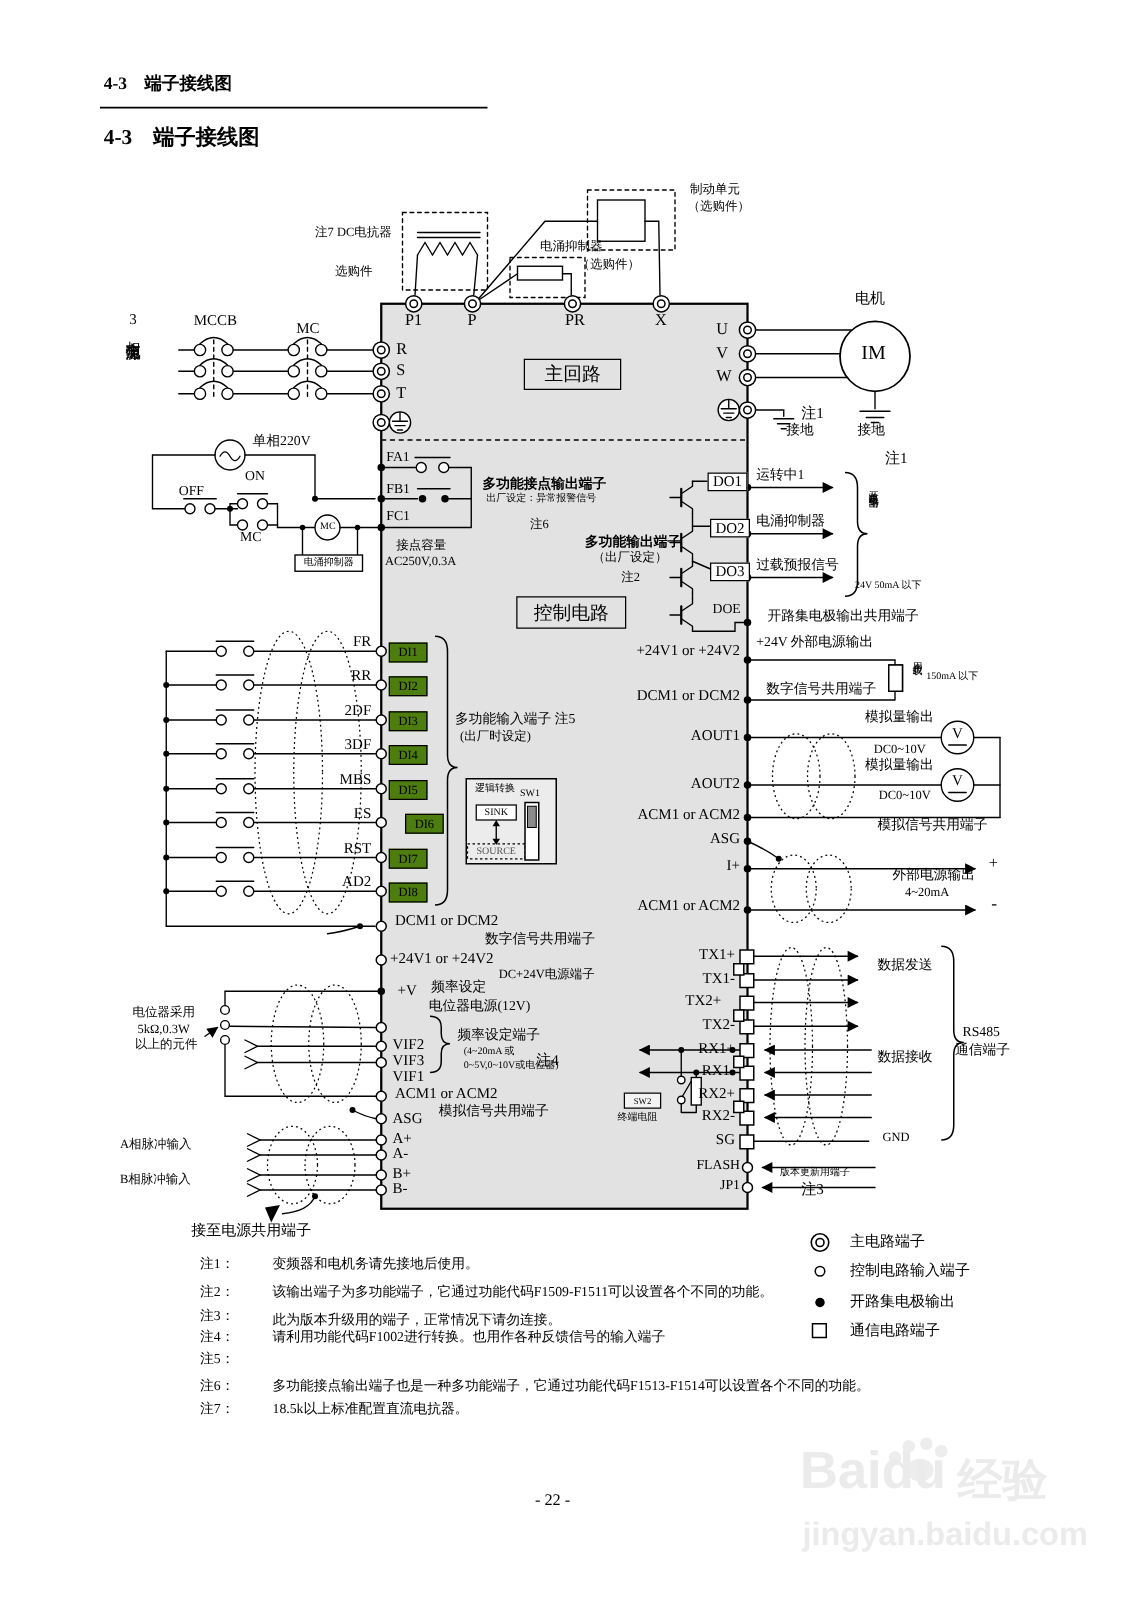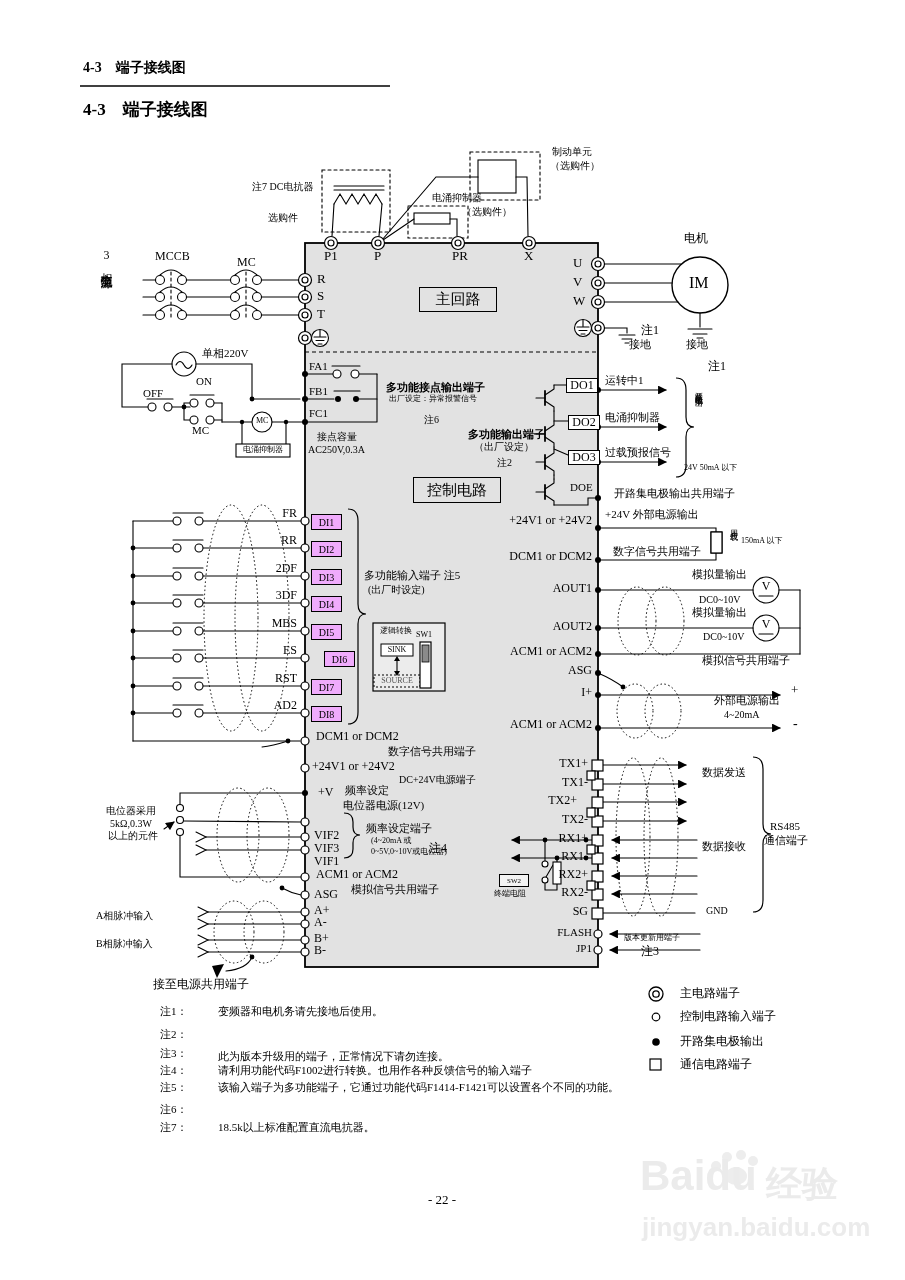--- a/index.html
+++ b/index.html
@@ -11,21 +11,21 @@
   .f7{font-size:7px}.f8{font-size:8px}.f9{font-size:12px}.f10{font-size:10px}
   .f11{font-size:11px}.f12{font-size:12px}.f13{font-size:13px}.f14{font-size:14px}
   .f15{font-size:15px}.f16{font-size:16px}.f17{font-size:17px}
   .b{font-weight:bold}
   .vert{writing-mode:vertical-rl;text-orientation:upright;letter-spacing:1px}
   .cbox{position:absolute;display:flex;align-items:center;justify-content:center;
         border:1.6px solid #000;background:transparent}
   .tbox{position:absolute;display:flex;align-items:center;justify-content:center;
         border:1.2px solid #000;background:#fff}
   .gbox{position:absolute;display:flex;align-items:center;justify-content:center;
-        border:1.2px solid #000;background:#f0abfc}
+        border:1.2px solid #000;background:#4d7c0f}
   .gray{color:#555}
   .wm{position:absolute;color:#ebebeb;font-family:"Liberation Sans","DejaVu Sans",sans-serif;
       font-weight:bold;white-space:nowrap}
 </style>
 </head>
 <body>
 
 <div id="page">
 
 <svg id="art" width="905" height="1280" viewBox="0 0 905 1280">
@@ -579,27 +579,28 @@
 <div class="lbl f9" style="left:641px;top:945px">注3</div>
 
 <div class="lbl f12" style="left:680px;top:987px">主电路端子</div>
 <div class="lbl f12" style="left:680px;top:1010px">控制电路输入端子</div>
 <div class="lbl f12" style="left:680px;top:1035px">开路集电极输出</div>
 <div class="lbl f12" style="left:680px;top:1058px">通信电路端子</div>
 
 <div class="lbl f11" style="left:160px;top:1005px">注1：</div>
 <div class="lbl f11" style="left:218px;top:1005px">变频器和电机务请先接地后使用。</div>
 <div class="lbl f11" style="left:160px;top:1028px">注2：</div>
+<div class="lbl f11" style="left:218px;top:1028px">该输出端子为多功能端子，它通过功能代码F1509-F1511可以设置各个不同的功能。</div>
 <div class="lbl f11" style="left:160px;top:1047px">注3：</div>
 <div class="lbl f11" style="left:218px;top:1050px">此为版本升级用的端子，正常情况下请勿连接。</div>
 <div class="lbl f11" style="left:160px;top:1064px">注4：</div>
 <div class="lbl f11" style="left:218px;top:1064px">请利用功能代码F1002进行转换。也用作各种反馈信号的输入端子</div>
 <div class="lbl f11" style="left:160px;top:1081px">注5：</div>
-<div class="lbl f11" style="left:218px;top:1081px">该输入端子为多功能端子，它通过功能代码F1414-F1421可以设置各个不同的功能。</div>
 <div class="lbl f11" style="left:160px;top:1103px">注6：</div>
+<div class="lbl f11" style="left:218px;top:1103px">多功能接点输出端子也是一种多功能端子，它通过功能代码F1513-F1514可以设置各个不同的功能。</div>
 <div class="lbl f11" style="left:160px;top:1121px">注7：</div>
 <div class="lbl f11" style="left:218px;top:1121px">18.5k以上标准配置直流电抗器。</div>
 
 <div class="lbl f13" style="left:428px;top:1193px">- 22 -</div>
 <div class="wm" style="left:640px;top:1152px;font-size:42px">Baidu</div>
 <div class="wm" style="left:766px;top:1160px;font-size:36px">经验</div>
 <div class="wm" style="left:642px;top:1212px;font-size:26px">jingyan.baidu.com</div>
 
 </div>
 

